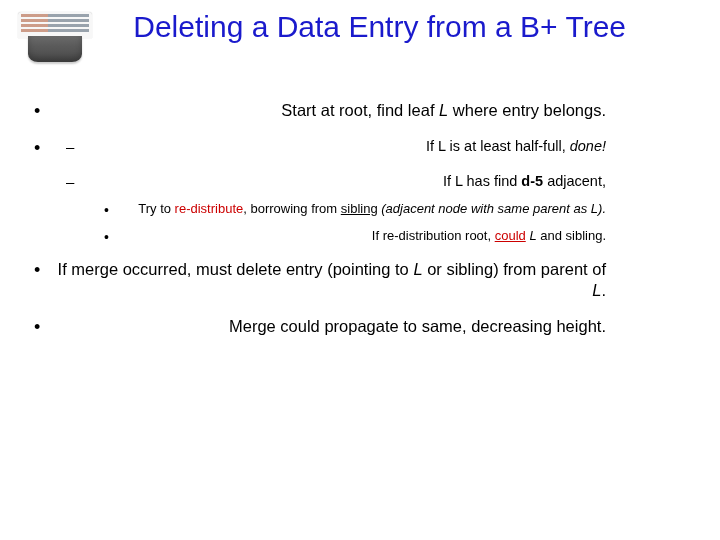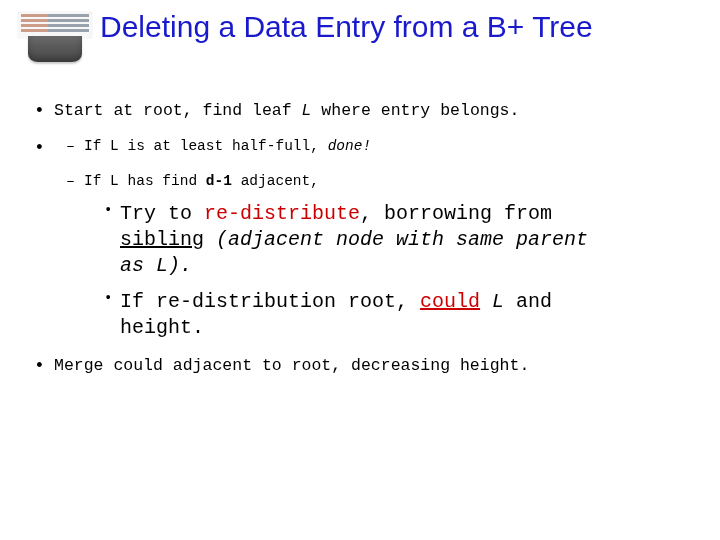--- a/index.html
+++ b/index.html
@@ -10,20 +10,21 @@
     background: #ffffff;
     font-family: Verdana, Geneva, sans-serif;
     color: #000;
     overflow: hidden;
   }
   .slide {
     position: relative;
     width: 636px;
     height: 540px;
     box-sizing: border-box;
+    text-align: right;
   }
   .logo {
     position: absolute;
     left: 18px;
     top: 12px;
     width: 74px;
     height: 50px;
   }
   .logo .db-top {
     position: absolute;
@@ -68,21 +69,20 @@
     left: 30px;
     right: 30px;
     top: 100px;
     font-size: 16.5px;
     line-height: 1.3;
   }
   ul.lvl1 {
     list-style: none;
     padding: 0;
     margin: 0;
-    font-family: Liberation Mono, monospace;
   }
   ul.lvl1 > li {
     position: relative;
     padding-left: 24px;
     margin-bottom: 14px;
   }
   ul.lvl1 > li::before {
     content: "•";
     position: absolute;
     left: 4px;
@@ -109,21 +109,21 @@
   }
   ul.lvl3 {
     list-style: none;
     padding: 0;
     margin: 8px 0 0 0;
   }
   ul.lvl3 > li {
     position: relative;
     padding-left: 36px;
     margin-top: 10px;
-    font-size: 20px;
+    font-size: 13px;
   }
   ul.lvl3 > li::before {
     content: "•";
     position: absolute;
     left: 20px;
     top: 0;
     font-size: 14px;
   }
   .italic { font-style: italic; }
   .bold { font-weight: bold; }
@@ -152,33 +152,36 @@
       <li>
         <span>Start at root, find leaf </span><span class="italic">L</span><span> where entry belongs.</span>
       </li>
 
       <li>
         <ul class="lvl2">
           <li>
             <span>If L is at least half-full, </span><span class="italic">done!</span>
           </li>
           <li>
-            <span>If L has find </span><span class="bold">d-1</span><span> adjacent,</span>
+            <span>If L has find </span><span class="bold">d-5</span><span> adjacent,</span>
             <ul class="lvl3">
               <li>
                 <span>Try to </span><span class="red">re-distribute</span><span>, borrowing from </span><span class="ul">sibling</span><span class="italic"> (adjacent node with same parent as L).</span>
               </li>
               <li>
-                <span>If re-distribution root, </span><span class="red ul">could</span><span> </span><span class="italic">L</span><span> and height.</span>
+                <span>If re-distribution root, </span><span class="red ul">could</span><span> </span><span class="italic">L</span><span> and sibling.</span>
               </li>
             </ul>
           </li>
         </ul>
       </li>
 
+      <li>
+        <span>If merge occurred, must delete entry (pointing to </span><span class="italic">L</span><span> or sibling) from parent of </span><span class="italic">L</span><span>.</span>
+      </li>
 
       <li>
-        <span>Merge could adjacent to root, decreasing height.</span>
+        <span>Merge could propagate to same, decreasing height.</span>
       </li>
     </ul>
   </div>
 
 </div>
 
 </body></html>

